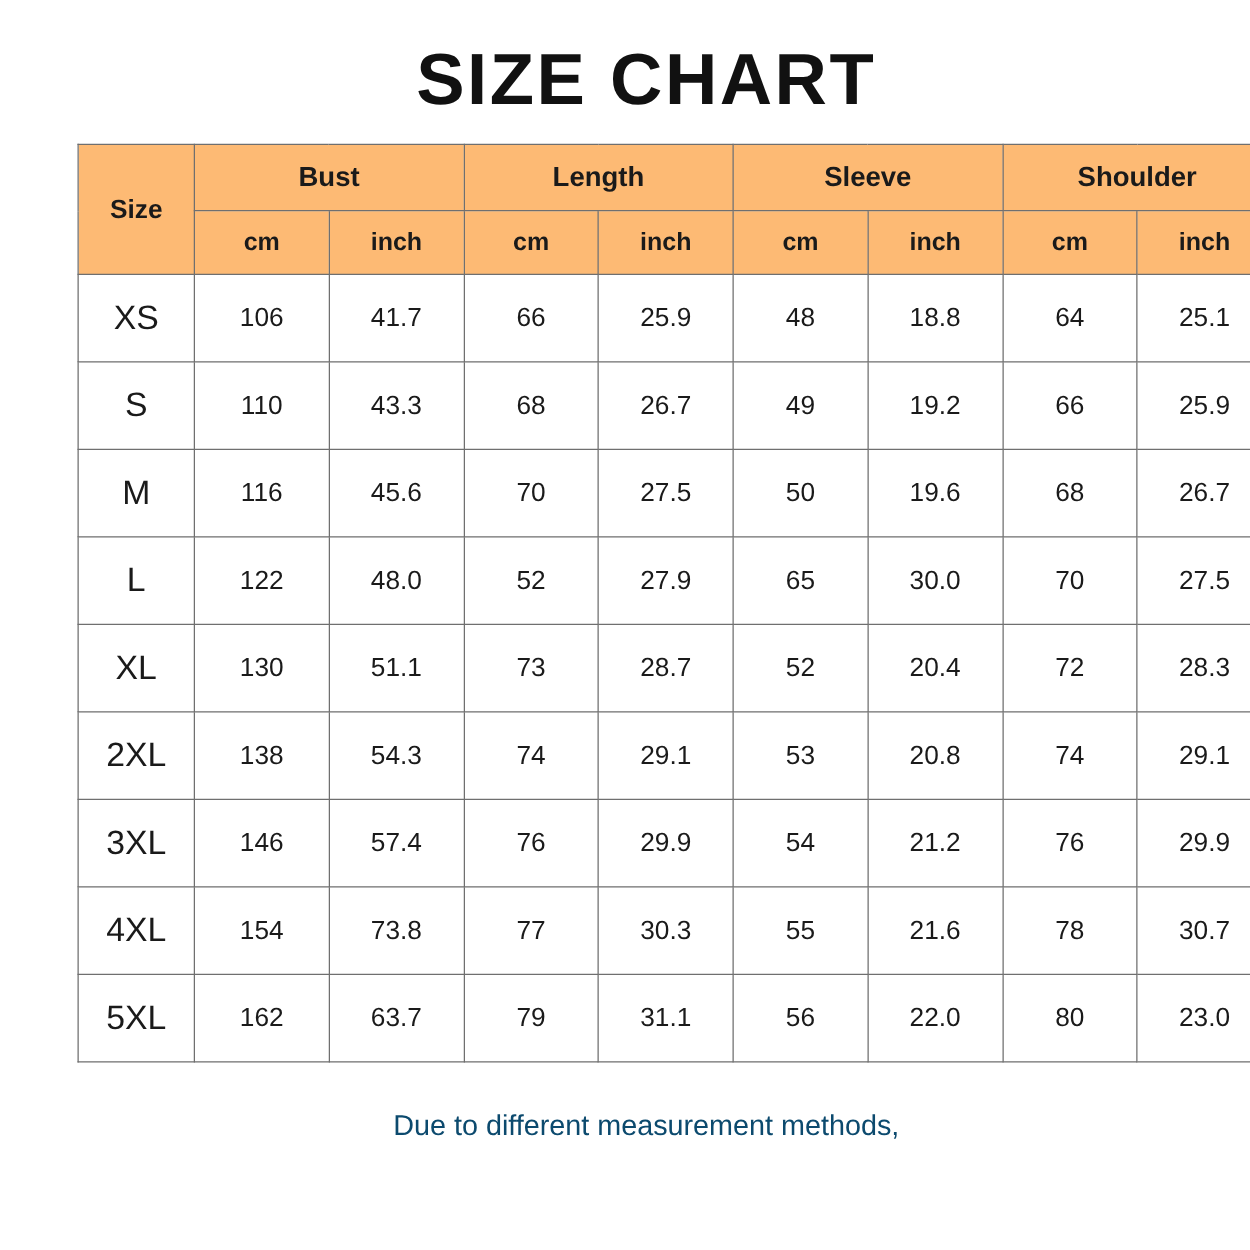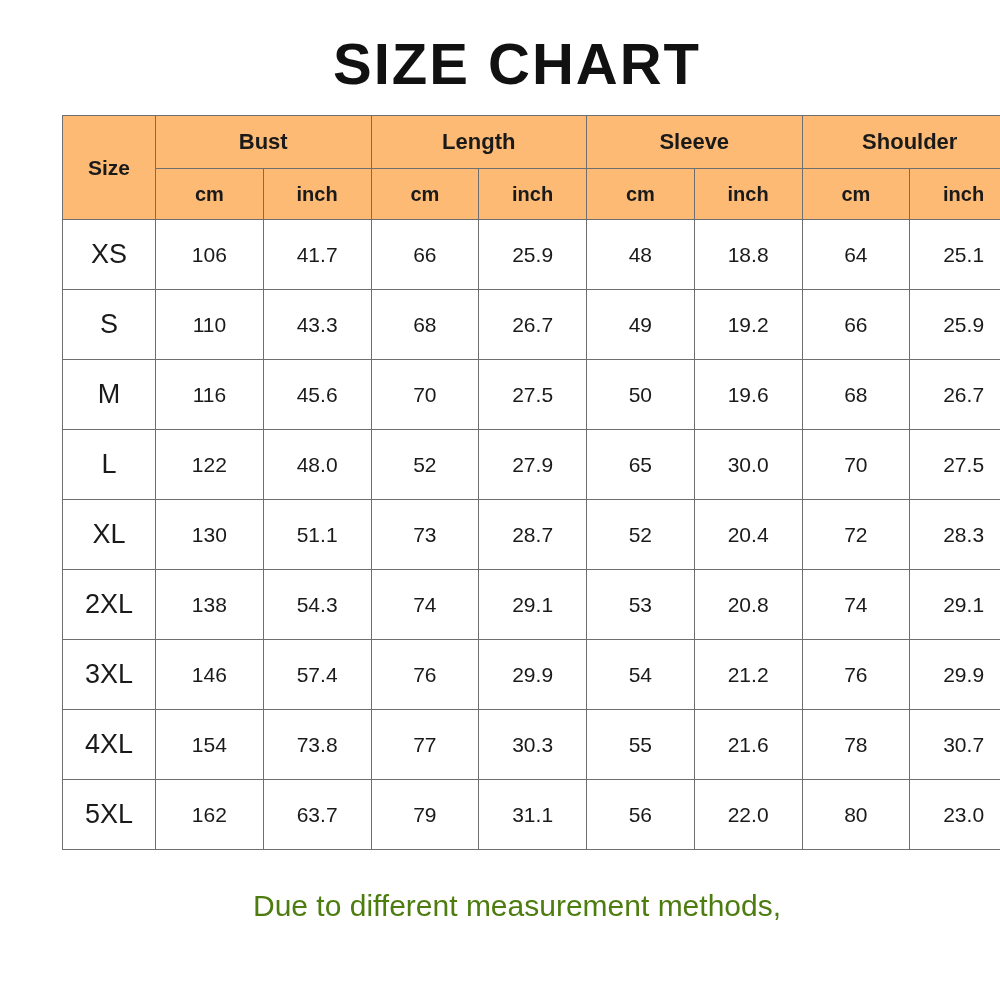--- a/index.html
+++ b/index.html
@@ -71,22 +71,22 @@
     height: 67px;
     font-size: 21px;
     background: #ffffff;
   }
   tbody td.size-cell {
     font-weight: normal;
     font-size: 27px;
   }
   .note {
     text-align: center;
-    font-size: 30px;
-    color: #4d7c0f;
+    font-size: 23px;
+    color: #0c4a6e;
     line-height: 1.45;
     padding-top: 34px;
     font-family: "Liberation Sans", sans-serif;
   }
   .note div {
     white-space: pre;
   }
 </style>
 </head>
 <body>

